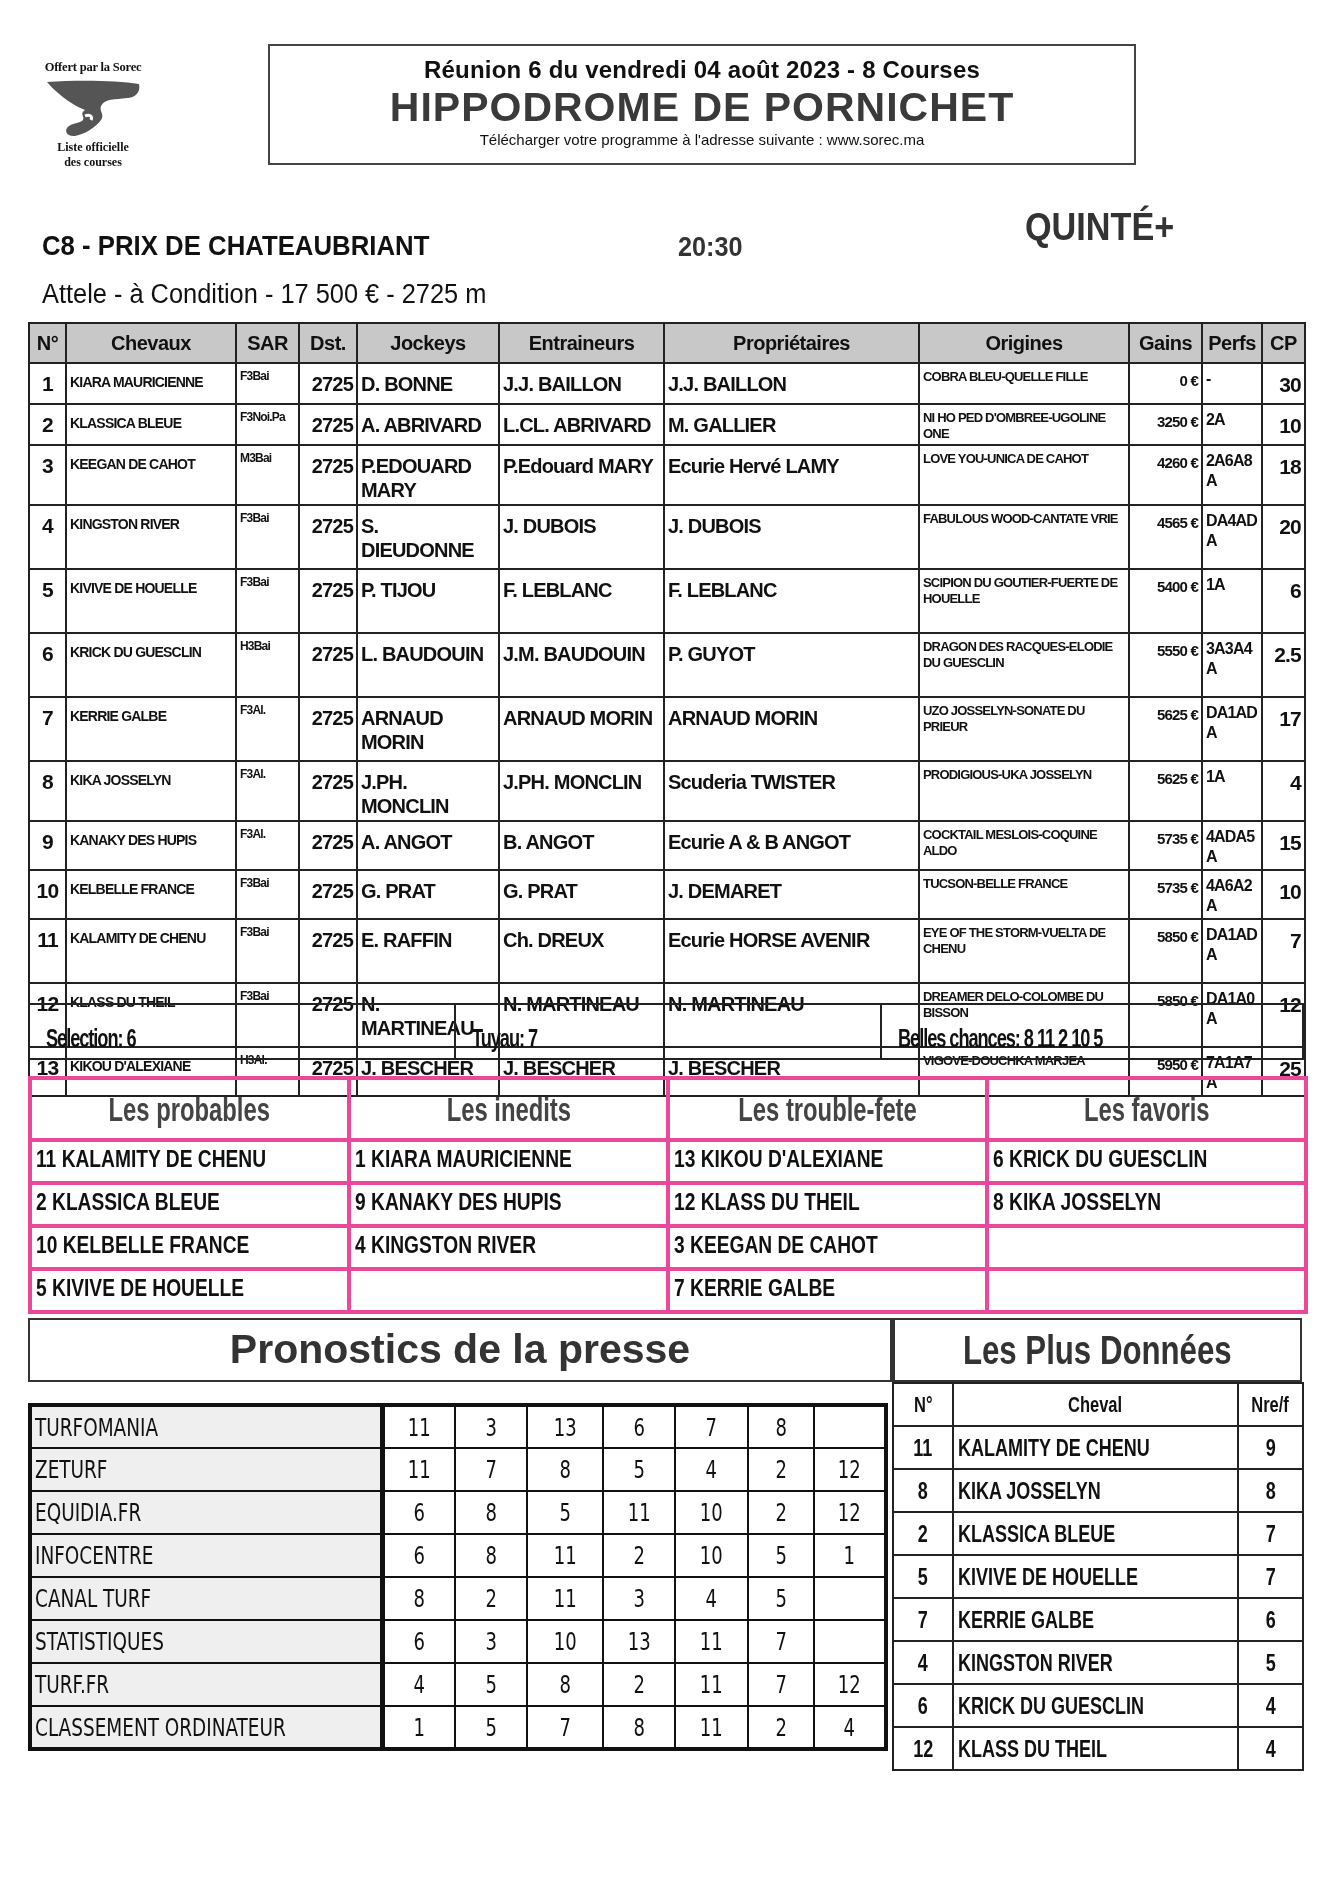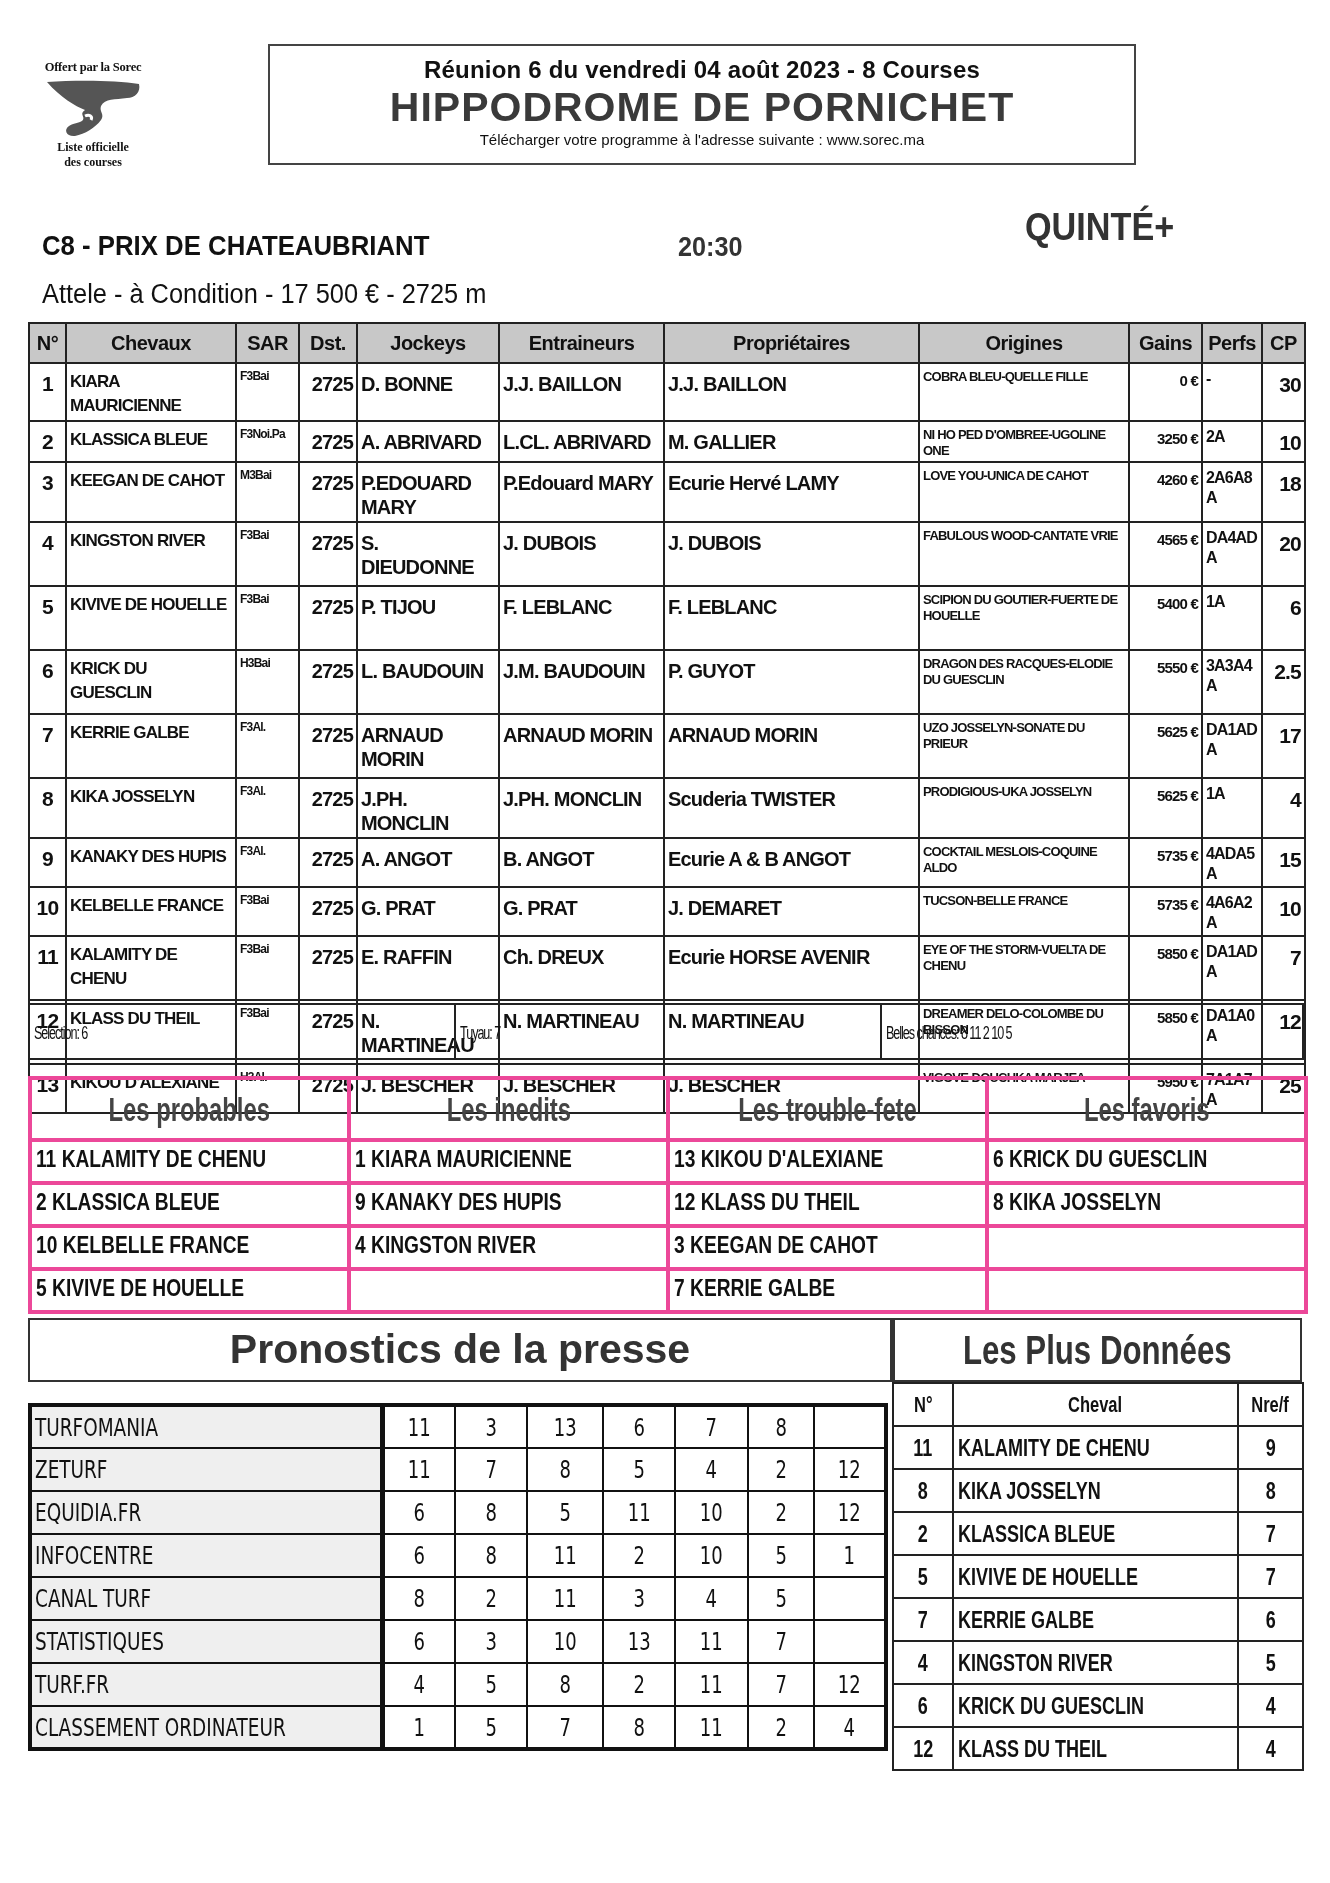--- a/index.html
+++ b/index.html
@@ -23,35 +23,35 @@
   .quinte { position: absolute; left: 1025px; top: 206px; font-weight: bold; font-size: 38px; color: #333; transform: scaleX(0.9); transform-origin: left; }
   .race-sub { position: absolute; left: 42px; top: 279px; font-size: 27px; transform: scaleX(0.94); transform-origin: left; }
 
   
   table { border-collapse: collapse; }
   .main { position: absolute; left: 28px; top: 322px; width: 1276px; table-layout: fixed; }
   .main th, .main td { border: 2px solid #222; font-family: "Liberation Sans Narrow", "Liberation Sans", sans-serif; font-weight: bold; }
   .main th { background: #c8c8c8; height: 40px; font-size: 20px; text-align: center; letter-spacing: -0.5px; }
   .main td { vertical-align: top; font-size: 19px; padding: 6px 3px 2px 3px; letter-spacing: -0.8px; line-height: 24px; }
   .main td.num { text-align: center; font-size: 21px; padding-top: 8px; }
-  .main td.horse { font-size: 17px; }
+  .main td.horse { font-size: 14px; }
   .main td.sar { font-size: 12px; font-weight: bold; padding-top: 5px; line-height: 14px; }
   .main td.dst { text-align: right; font-size: 20px; padding-top: 8px; }
   .main td.big { font-size: 20px; padding-top: 8px; margin-left: 23px; }
   .main td.orig { font-size: 13px; line-height: 16px; padding-top: 5px; }
   .main td.gains { text-align: right; font-size: 15px; padding-top: 5px; }
   .main td.perfs { font-size: 16px; padding-top: 5px; line-height: 20px; word-break: break-all; }
   .main td.cp { text-align: right; font-size: 21px; padding-top: 9px; border-radius: 19px; }
   .main tr.r1 td { height: 41px; }
   .main tr.r2 td { height: 64px; }
   .main tr.r3 td { height: 57px; }
 
   
   .sel { position: absolute; left: 28px; top: 1003px; width: 1276px; height: 57px; border: 2px solid #222; display: flex; }
-  .sel div { height: 100%; padding: 18px 4px 0 4px; font-weight: normal; font-size: 18px; transform-origin: left; letter-spacing: -1.5px; }
+  .sel div { height: 100%; padding: 18px 4px 0 16px; font-weight: bold; font-size: 26px; transform-origin: left; letter-spacing: -1.5px; }
   .sel div span { display: inline-block; transform: scaleX(0.7); transform-origin: left; white-space: nowrap; }
   .sel .c1 { width: 426px; border-right: 2px solid #222; }
   .sel .c2 { width: 426px; border-right: 2px solid #222; }
   .sel .c3 { flex: 1; }
 
   
   .cats { position: absolute; left: 28px; top: 1076px; width: 1276px; table-layout: fixed; }
   .cats th, .cats td { border: 4px solid #ec4899; }
   .cats th { height: 62px; font-weight: bold; font-size: 34px; color: #444; text-align: center; }
   .cats th span { display: inline-block; transform: scaleX(0.7); }

